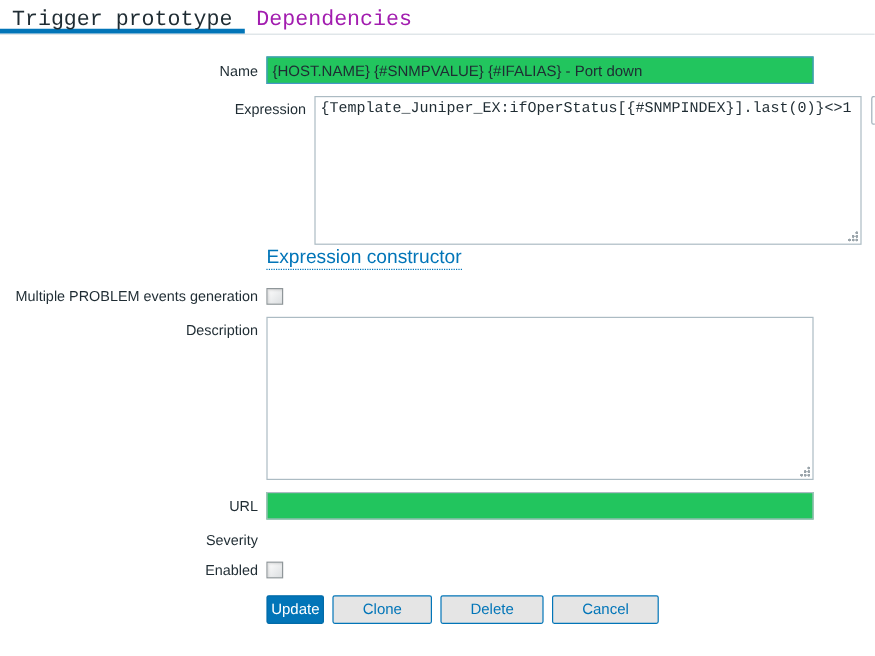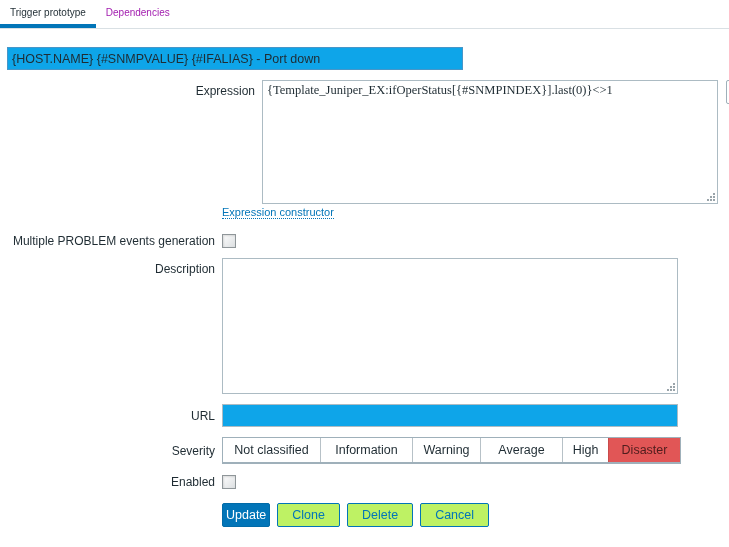--- a/index.html
+++ b/index.html
@@ -12,26 +12,27 @@
 
   
   .tabbar {
     position: relative;
     border-bottom: 1px solid #d9e0e4;
     height: 29px;
     white-space: nowrap;
   }
   .tab {
     display: inline-block;
-    font-size: 10px;
+    font-size: 18px;
     padding: 7px 10px 6px 10px;
     height: 28px;
     cursor: pointer;
     color: #1f2c33;
     text-decoration: none;
+    font-family: Liberation Mono, monospace;
   }
   .tab.active { box-shadow: inset 0 -4px 0 #0275b8; }
   .tab.inactive { color: #a21caf; }
 
   
   .form { padding-top: 18px; }
   .row {
     display: flex;
     align-items: center;
     margin-bottom: 10px;
@@ -48,31 +49,31 @@
   .field { margin-left: 7px; display: flex; align-items: flex-start; }
 
   input[type="text"] {
     width: 456px;
     height: 23px;
     border: 1px solid #acbbc3;
     padding: 2px 4px;
     font-family: "Liberation Sans", "DejaVu Sans", sans-serif;
     font-size: 12.5px;
     color: #1f2c33;
-    background: #0ea5e9;
+    background: #22c55e;
     outline: none;
   }
   input[type="text"].focused { border: 1px solid #4796c8; }
 
   .ta-wrap { position: relative; }
   textarea {
     width: 456px;
     border: 1px solid #acbbc3;
     padding: 2px 4px;
-    font-family: Liberation Serif, serif;
+    font-family: Liberation Mono, monospace;
     font-size: 12.5px;
     color: #1f2c33;
     resize: none;
     outline: none;
     display: block;
   }
   textarea.expression { height: 124px; }
   textarea.description { height: 136px; }
   .grip {
     position: absolute;
@@ -99,21 +100,21 @@
     font-size: 12.5px;
     color: #1f2c33;
     cursor: pointer;
   }
 
   .link {
     color: #0275b8;
     text-decoration: none;
     border-bottom: 1px dotted #0275b8;
     cursor: pointer;
-    font-size: 11px;
+    font-size: 16px;
   }
   .constructor-row { margin-top: -4px; margin-bottom: 14px; }
 
   input[type="checkbox"] {
     appearance: none;
     -webkit-appearance: none;
     width: 14px; height: 14px;
     border: 1px solid #8f9699;
     background: linear-gradient(135deg, #fdfdfd 0%, #dcdfe1 100%);
     box-shadow: inset 1px 1px 2px rgba(0,0,0,0.12);
@@ -150,47 +151,48 @@
   .severity-btn.selected {
     background: #e15656;
     color: #4f1d1d;
     border-left-color: #c94b4b;
   }
 
   
   .footer-row { margin-top: 14px; }
   .btn {
     height: 24px;
-    padding: 0 14px;
+    padding: 0 24px;
     margin-right: 7px;
     border-radius: 2px;
     font-family: "Liberation Sans", "DejaVu Sans", sans-serif;
     font-size: 12.5px;
     cursor: pointer;
-    background: #bef264;
+    background: #e5e5e5;
     border: 1px solid #0275b8;
     color: #0275b8;
   }
   .btn.primary {
     background: #0275b8;
     border-color: #026ba8;
     color: #ffffff;
     padding: 0 3px;
   }
 </style>
 </head>
 <body>
 
 <div class="tabbar">
   <span class="tab active">Trigger prototype</span><span class="tab inactive">Dependencies</span>
 </div>
 
 <div class="form">
 
   <div class="row">
+    <div class="label">Name</div>
     <div class="field">
       <input type="text" class="focused" value="{HOST.NAME} {#SNMPVALUE} {#IFALIAS} - Port down" style="">
     </div>
   </div>
 
   <div class="row top" style="margin-bottom:6px;padding-left:40px;">
     <div class="label">Expression</div>
     <div class="field">
       <span class="ta-wrap">
         <textarea class="expression" style="">{Template_Juniper_EX:ifOperStatus[{#SNMPINDEX}].last(0)}&lt;&gt;1</textarea>
@@ -226,30 +228,20 @@
 
   <div class="row">
     <div class="label">URL</div>
     <div class="field">
       <input type="text" value="" style="">
     </div>
   </div>
 
   <div class="row">
     <div class="label">Severity</div>
-    <div class="field">
-      <span class="severity-group">
-        <span class="severity-btn sev-0">Not classified</span>
-        <span class="severity-btn sev-1">Information</span>
-        <span class="severity-btn sev-2">Warning</span>
-        <span class="severity-btn sev-3">Average</span>
-        <span class="severity-btn sev-4">High</span>
-        <span class="severity-btn sev-5 selected">Disaster</span>
-      </span>
-    </div>
   </div>
 
   <div class="row" style="margin-bottom:12px;">
     <div class="label">Enabled</div>
     <div class="field">
       <input type="checkbox" style="">
     </div>
   </div>
 
   <div class="row footer-row">

